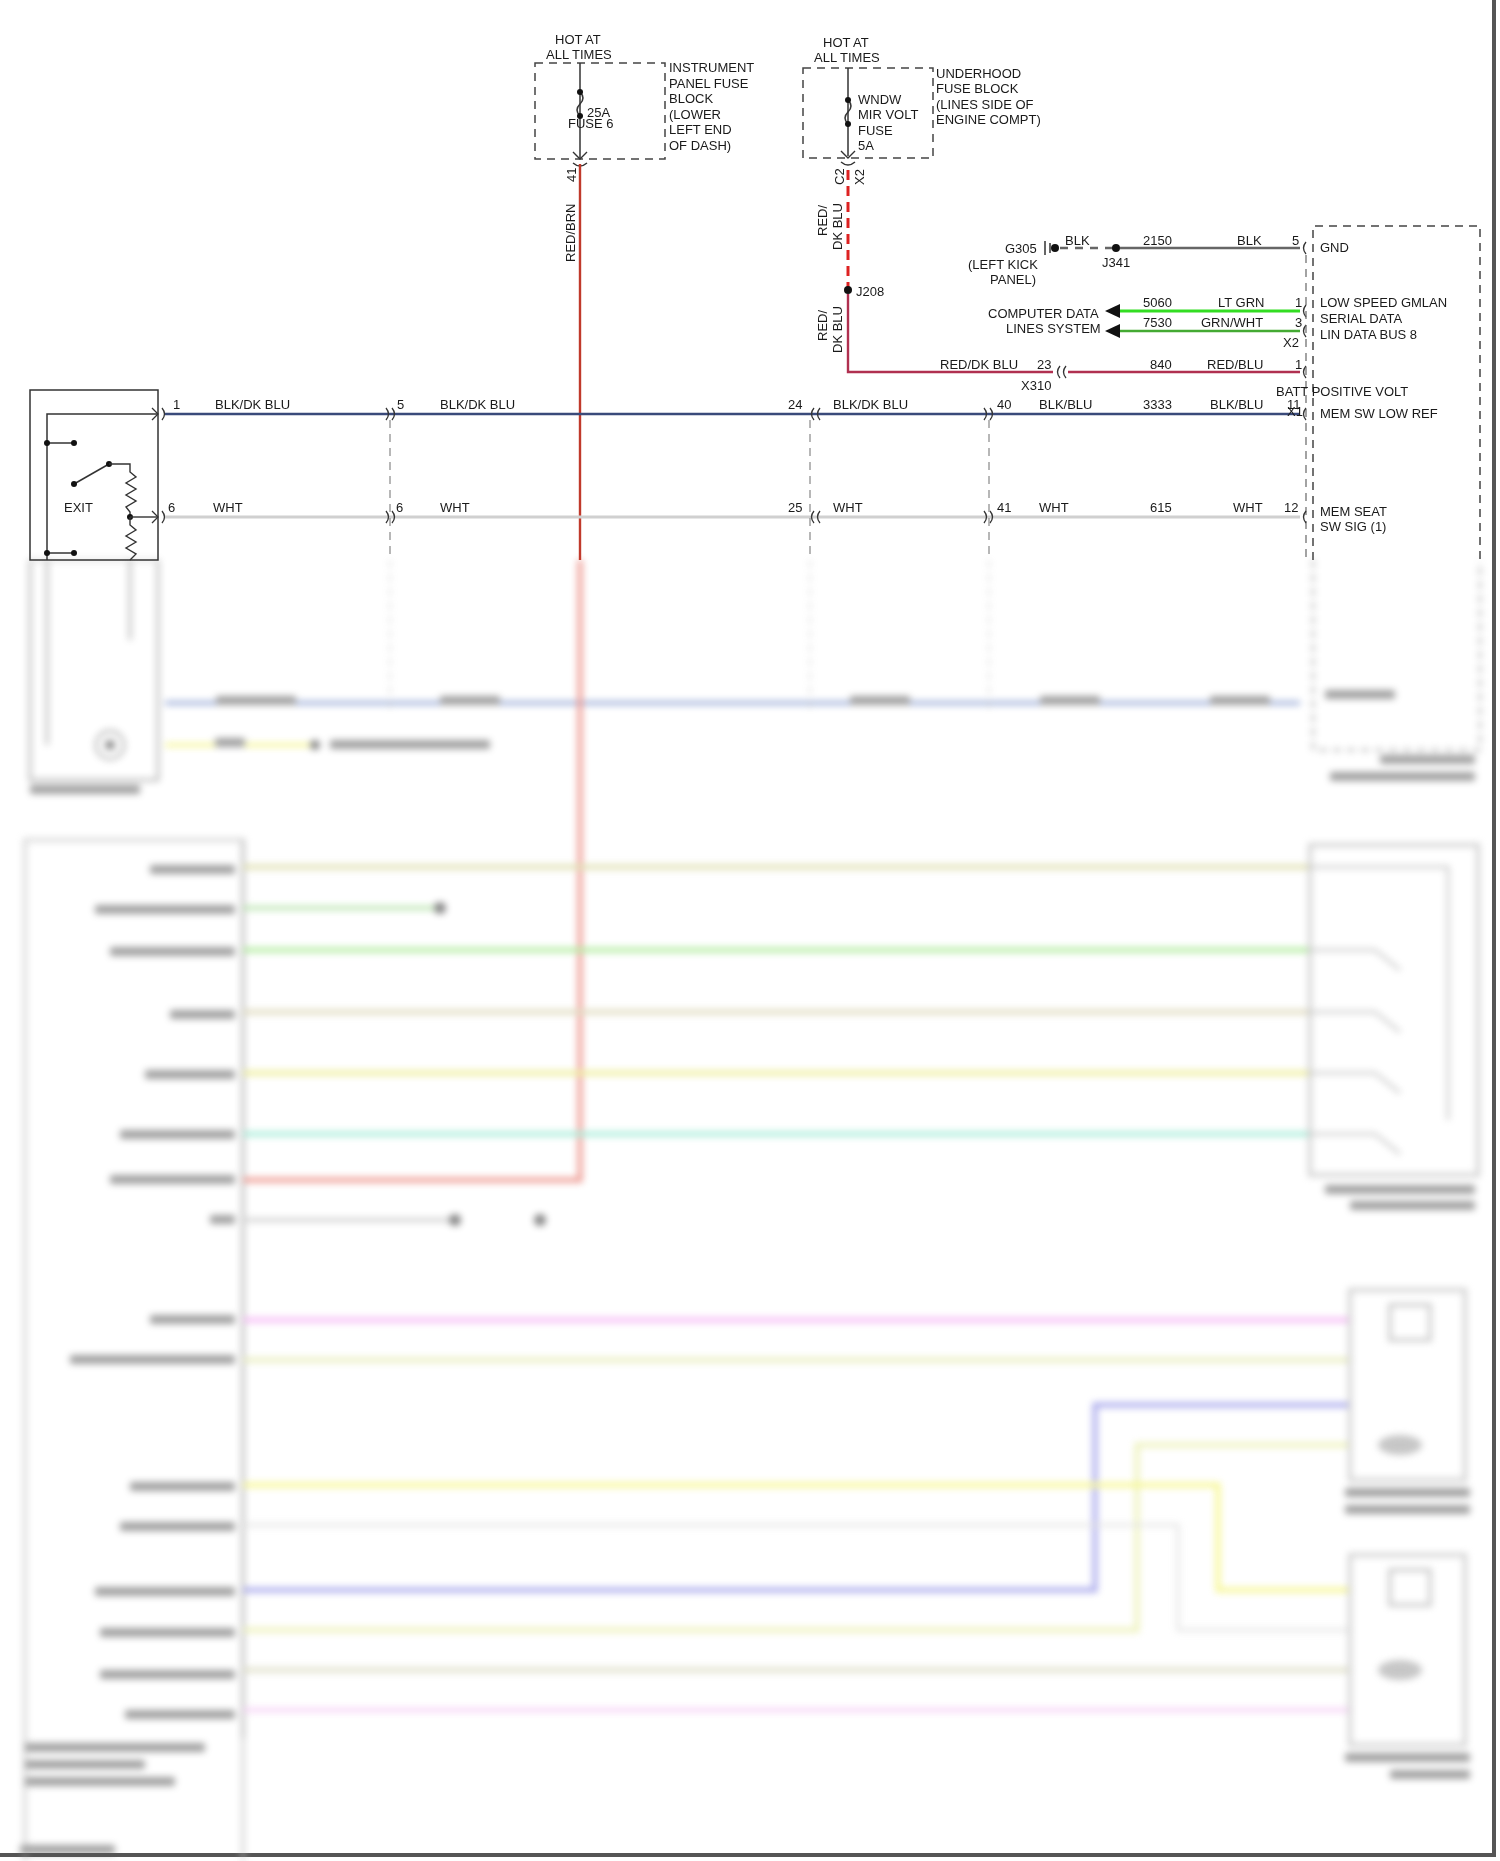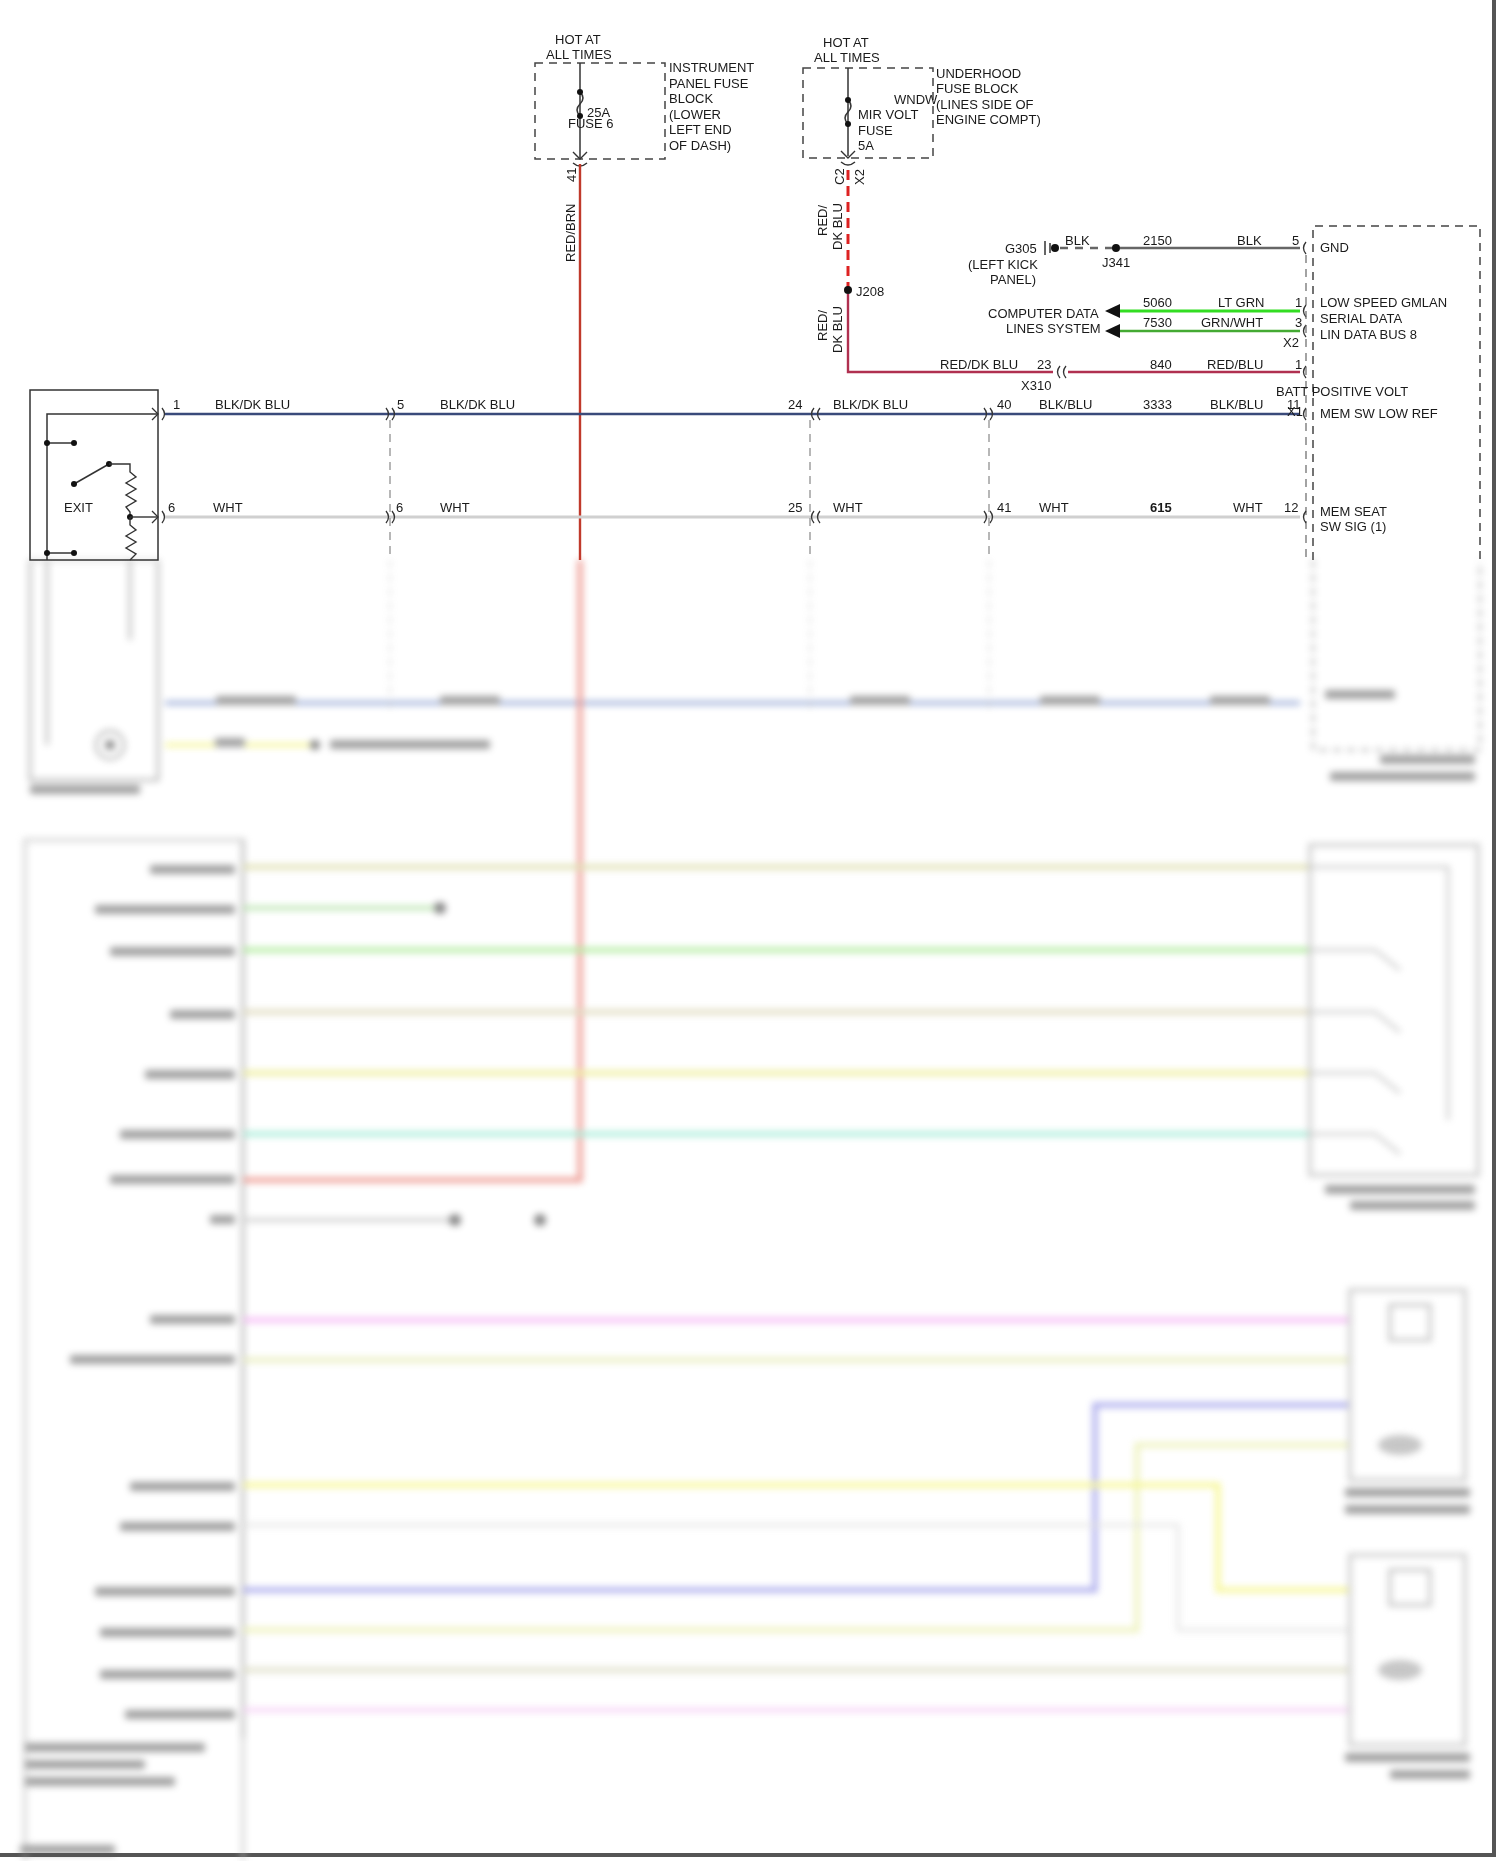--- a/index.html
+++ b/index.html
@@ -104,21 +104,21 @@
 <div class="lbl" style="left:669px;top:76px;">PANEL FUSE</div>
 <div class="lbl" style="left:669px;top:91px;">BLOCK</div>
 <div class="lbl" style="left:669px;top:107px;">(LOWER</div>
 <div class="lbl" style="left:669px;top:122px;">LEFT END</div>
 <div class="lbl" style="left:669px;top:138px;">OF DASH)</div>
 <div class="lbl vert" style="left:564px;top:182px;">41</div>
 <div class="lbl vert" style="left:563px;top:262px;">RED/BRN</div>
 
 <div class="lbl" style="left:823px;top:35px;">HOT AT</div>
 <div class="lbl" style="left:814px;top:50px;">ALL TIMES</div>
-<div class="lbl" style="left:858px;top:92px;margin-left:36px;">WNDW</div>
+<div class="lbl" style="left:858px;top:92px;">WNDW</div>
 <div class="lbl" style="left:858px;top:107px;">MIR VOLT</div>
 <div class="lbl" style="left:858px;top:123px;">FUSE</div>
 <div class="lbl" style="left:858px;top:138px;">5A</div>
 <div class="lbl" style="left:936px;top:66px;">UNDERHOOD</div>
 <div class="lbl" style="left:936px;top:81px;">FUSE BLOCK</div>
 <div class="lbl" style="left:936px;top:97px;">(LINES SIDE OF</div>
 <div class="lbl" style="left:936px;top:112px;">ENGINE COMPT)</div>
 <div class="lbl vert" style="left:832px;top:185px;">C2</div>
 <div class="lbl vert" style="left:852px;top:185px;">X2</div>
 <div class="lbl vert" style="left:815px;top:236px;">RED/</div>
@@ -178,21 +178,21 @@
 <div class="lbl" style="left:1287px;top:397px;">11</div>
 
 <div class="lbl" style="left:168px;top:500px;">6</div>
 <div class="lbl" style="left:213px;top:500px;">WHT</div>
 <div class="lbl" style="left:396px;top:500px;">6</div>
 <div class="lbl" style="left:440px;top:500px;">WHT</div>
 <div class="lbl" style="left:788px;top:500px;">25</div>
 <div class="lbl" style="left:833px;top:500px;">WHT</div>
 <div class="lbl" style="left:997px;top:500px;">41</div>
 <div class="lbl" style="left:1039px;top:500px;">WHT</div>
-<div class="lbl" style="left:1150px;top:500px;font-weight:bold;">615</div>
+<div class="lbl" style="left:1150px;top:500px;">615</div>
 <div class="lbl" style="left:1233px;top:500px;">WHT</div>
 <div class="lbl" style="left:1284px;top:500px;">12</div>
 
 <div id="blurlayer">
   <svg width="1500" height="1301">
 
     <rect x="30" y="0" width="128" height="220" fill="none" stroke="#444" stroke-width="2"></rect>
     <line x1="47" y1="0" x2="47" y2="185" stroke="#444" stroke-width="2"></line>
     <line x1="130" y1="0" x2="130" y2="80" stroke="#444" stroke-width="2"></line>
     <circle cx="110" cy="185" r="14" fill="none" stroke="#444" stroke-width="2"></circle>

